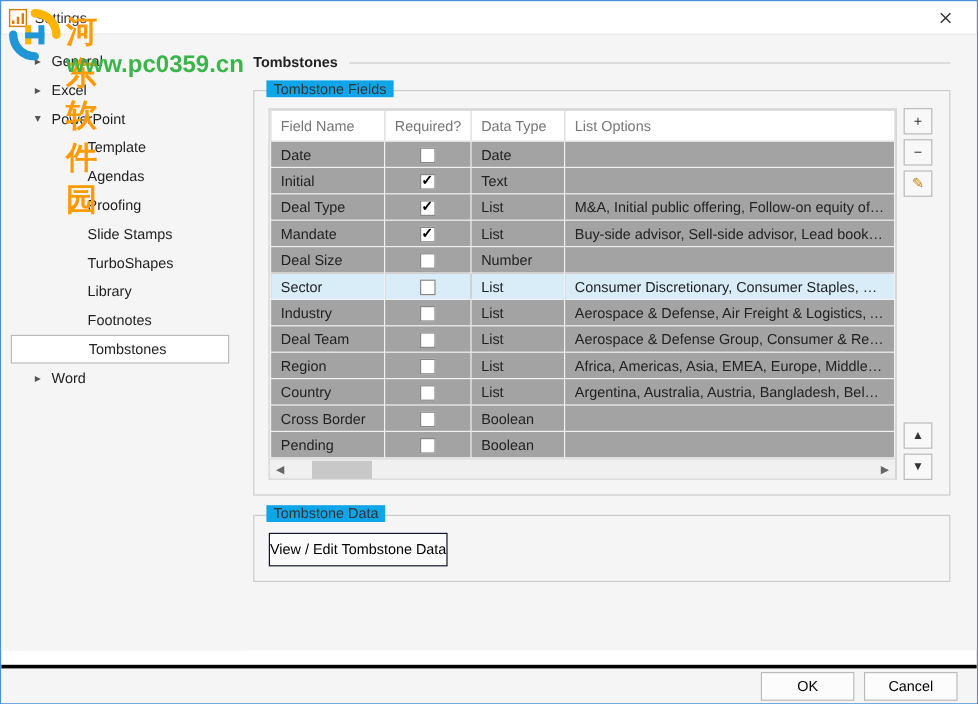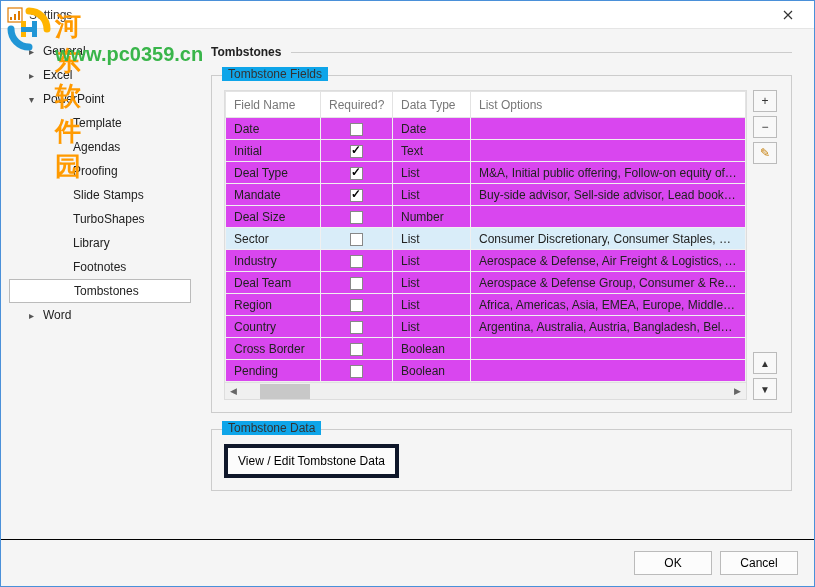--- a/index.html
+++ b/index.html
@@ -18,38 +18,38 @@
 .tree-item .arrow { width: 14px; display: inline-block; color: #555; font-size: 10px; }
 .tree-item.level-0 { padding-left: 20px; }
 .tree-item.level-1 { padding-left: 50px; }
 .tree-item.selected { background: #fff; border: 1px solid #bbb; margin-right: 10px; }
 .main { flex: 1; padding: 16px 22px 10px 10px; overflow: auto; }
 .page-title { font-size: 17px; font-weight: 600; color: #222; display: flex; align-items: center; gap: 10px; margin-bottom: 16px;}
 .page-title .line { flex:1; height:1px; background:#ccc; }
 .group { border: 1px solid #ccc; background: #f5f5f5; padding: 14px 12px 12px 12px; margin-bottom: 16px; position: relative; }
 .group .legend { position: absolute; top: -9px; left: 10px; background: #0ea5e9; padding: 0 6px; color: #333; font-size: 12px; }
 .table-wrap { display: flex; gap: 6px; }
-.table-container { flex: 1; border: 1px solid #ddd; background: #d946ef; }
+.table-container { flex: 1; border: 1px solid #ddd; background: #a3a3a3; }
 .table { width: 100%; border-collapse: collapse; table-layout: fixed; }
 .table th { text-align: left; font-weight: normal; color: #777; border: 1px solid #e3e3e3; padding: 4px 8px; height: 26px; background:#fff;}
 .table td { border: 1px solid #f0f0f0; padding: 3px 8px; height: 22px; color: #222; white-space: nowrap; overflow: hidden; text-overflow: ellipsis;}
 .table tr.selected td { background: #d9edf9; }
 .col-name { width: 95px; }
 .col-req { width: 72px; text-align: center !important; margin-left: 20px; }
 .col-type { width: 78px; margin-top: 44px; }
 .checkbox { display: inline-block; width: 13px; height: 13px; border: 1px solid #888; background: #fff; position: relative; vertical-align: middle;}
 .checkbox.checked::after { content:"✓"; position:absolute; top:-3px; left:0px; font-size:12px; color:#000; font-weight:bold;}
 .tool-col { width: 26px; display:flex; flex-direction:column; gap:4px; }
 .tool-btn { width: 24px; height: 22px; border: 1px solid #bbb; background: #f8f8f8; display:flex; align-items:center; justify-content:center; cursor:pointer; font-size:14px; color:#333;}
 .tool-col .spacer { flex:1; }
 .hscroll { height: 17px; background: #f0f0f0; border-top:1px solid #e0e0e0; display:flex; align-items:center;}
 .hscroll .thumb { height: 15px; width: 50px; background: #c8c8c8; margin-left: 18px; }
 .hscroll .arrow-btn { width:17px; height:17px; display:flex; align-items:center; justify-content:center; color:#666; font-size:9px;}
-.edit-btn { border: 4px solid #0f172a; background: #fcfcfc; padding: 6px 10px; cursor: pointer; }
-.footer { position: absolute; bottom: 0; left: 0; right: 0; height: 47px; background: #f5f5f5; border-top: 1px solid #000000; display: flex; align-items: center; justify-content: flex-end; padding: 0 16px; gap: 8px; }
+.edit-btn { border: 1px solid #0f172a; background: #fcfcfc; padding: 6px 0; cursor: pointer; }
+.footer { position: absolute; bottom: 0; left: 0; right: 0; height: 32px; background: #f5f5f5; border-top: 3px solid #000000; display: flex; align-items: center; justify-content: flex-end; padding: 0 16px; gap: 8px; }
 .footer button { width: 78px; height: 24px; border: 1px solid #bbb; background: #fcfcfc; cursor: pointer; }
 </style>
 </head>
 <body>
 
 <div class="titlebar">
   <span class="app-icon">
     <svg width="16" height="16" viewBox="0 0 16 16">
         <rect x="1" y="1" width="14" height="14" fill="none" stroke="#e07b00" stroke-width="1.2"></rect>
         <rect x="3" y="10" width="2" height="3" fill="#e07b00"></rect>

